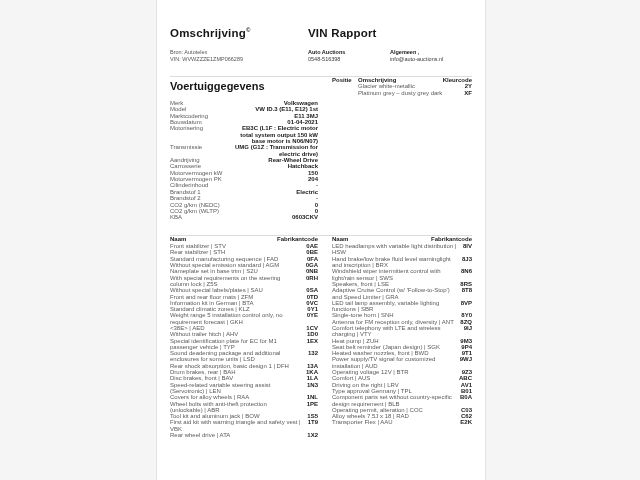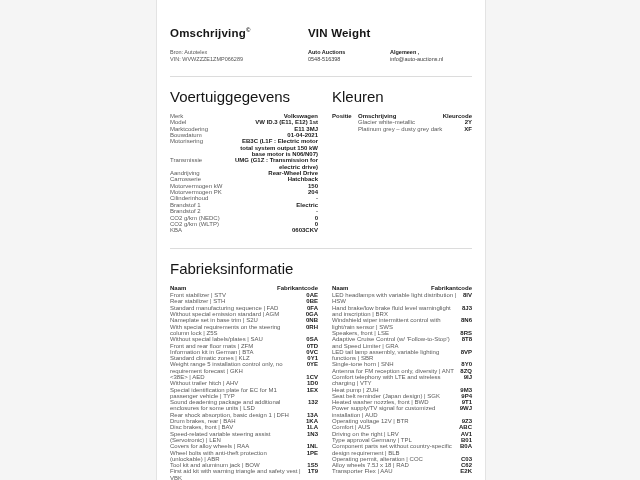--- a/index.html
+++ b/index.html
@@ -24,21 +24,21 @@
   .app-title,.report-title{
     font-size:11.5px;font-weight:bold;color:#151515;letter-spacing:.2px;
   }
   .app-title sup{font-size:6px;}
   .meta{margin-top:10px;font-size:5.5px;line-height:6.5px;color:#555;}
   .contacts{display:flex;margin-top:10px;font-size:5.5px;line-height:6.5px;}
   .contact-block{min-width:76px;padding-right:6px;}
   .contact-strong{font-weight:bold;color:#222;}
   hr{border:none;border-top:1px solid #dcdcdc;margin:14px 0 0 0;}
   
-  .section-title{font-size:15px;font-weight:normal;color:#151515;margin:11px 0 8px 0;}
+  .section-title{font-size:11px;font-weight:bold;color:#151515;margin:3px 0 8px 0;}
   .two-col{display:flex;}
   .col-l{width:148px;}
   .col-gap{width:14px;}
   .col-r{flex:1;}
   
   .kv-row{display:flex;justify-content:space-between;align-items:flex-start;
           font-size:6px;line-height:6.35px;}
   .kv-label{color:#5a5a5a;white-space:nowrap;padding-right:4px;}
   .kv-value{font-weight:bold;color:#191919;text-align:right;max-width:84px;}
   
@@ -63,21 +63,21 @@
 
   <div class="head">
     <div class="head-left">
       <div class="app-title"><span>Omschrijving</span><sup>©</sup></div>
       <div class="meta">
         <div>Bron: Autotelex</div>
         <div>VIN: WVWZZZE1ZMP066289</div>
       </div>
     </div>
     <div class="head-right">
-      <div class="report-title">VIN Weight</div>
+      <div class="report-title">VIN Rapport</div>
       <div class="contacts">
         <div class="contact-block">
           <div class="contact-strong">Auto Auctions</div>
           <div>0548-516398</div>
         </div>
         <div class="contact-block">
           <div class="contact-strong">Algemeen ,</div>
           <div>info@auto-auctions.nl</div>
         </div>
       </div>
@@ -167,21 +167,20 @@
           </div>
 
           <div class="kv-row">
             <div class="kv-label">KBA</div>
             <div class="kv-value">0603CKV</div>
           </div>
         </div>
     </div>
     <div class="col-gap"></div>
     <div class="col-r">
-      <div class="section-title">Kleuren</div>
       <div class="clr-head">
         <div class="clr-pos">Positie</div>
         <div class="clr-desc" style="color:#191919;">Omschrijving</div>
         <div class="clr-code">Kleurcode</div>
       </div>
       <div>
 
           <div class="clr-row">
             <div class="clr-pos"></div>
             <div class="clr-desc">Glacier white-metallic</div>
@@ -193,21 +192,20 @@
             <div class="clr-desc">Platinum grey – dusty grey dark</div>
             <div class="clr-code">XF</div>
           </div>
         </div>
     </div>
   </div>
 
   <hr>
 
   <div>
-    <div class="section-title">Fabrieksinformatie</div>
     <div class="f-cols">
       <div class="col-l">
         <div class="f-head">
           <div>Naam</div>
           <div>Fabrikantcode</div>
         </div>
         <div>
 
             <div class="f-row">
               <div class="f-name">Front stabilizer | STV</div>

